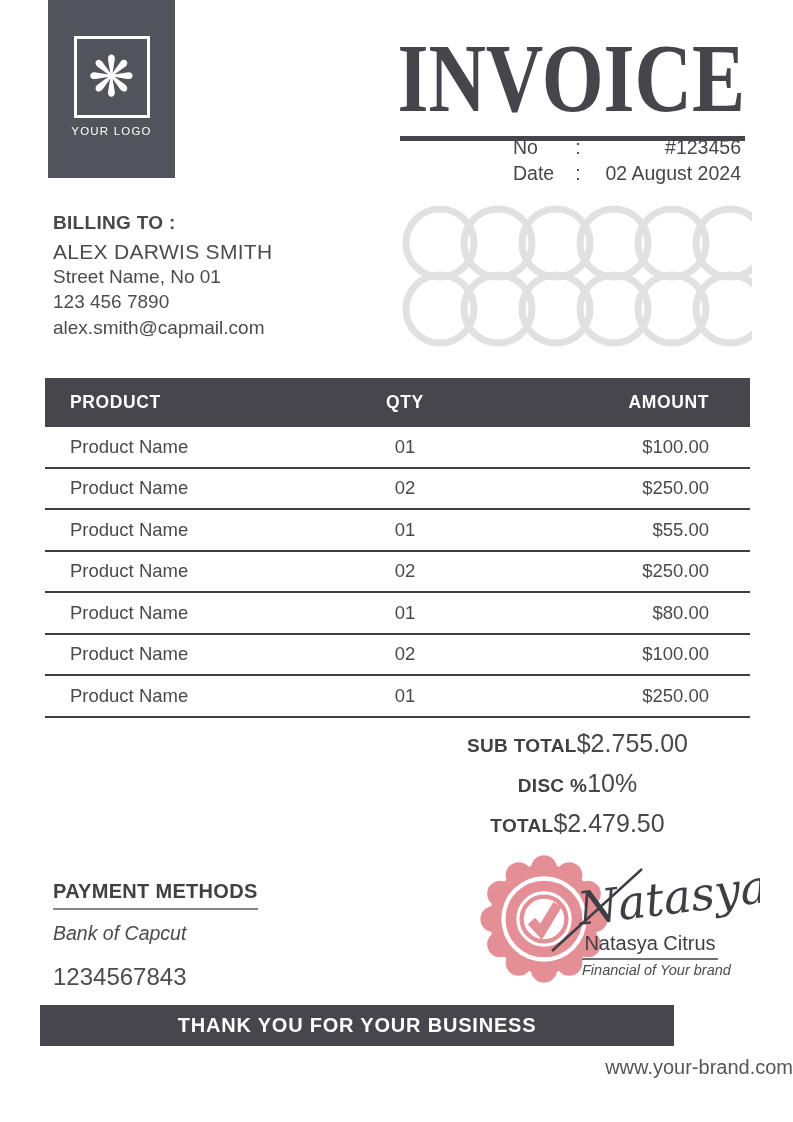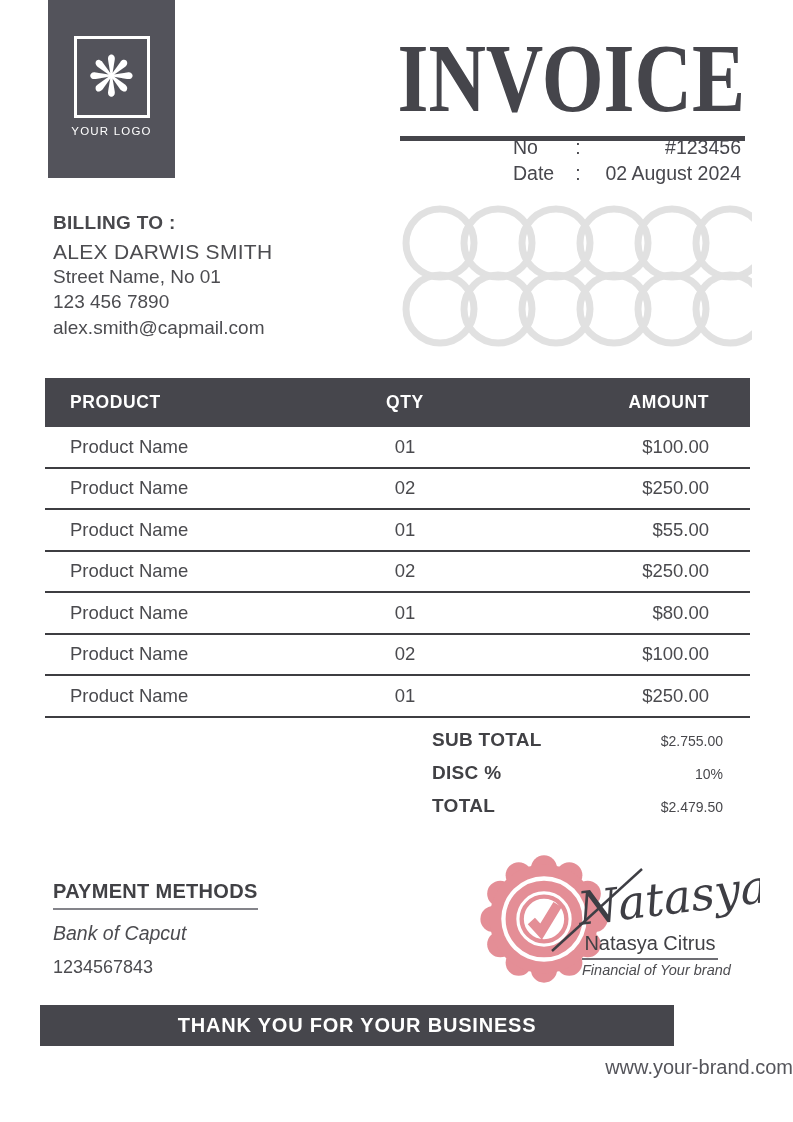--- a/index.html
+++ b/index.html
@@ -61,32 +61,32 @@
     height: 41.5px; align-items: center;
     font-size: 18.5px; color: #4a4a4e;
     border-bottom: 2px solid #3d3d41;
   }
   .c-product { padding-left: 25px; text-align: left; }
   .c-qty { text-align: center; }
   .c-amount { padding-right: 41px; text-align: right; }
 
   
   .summary { position: absolute; left: 432px; top: 729px; width: 291px; }
-  .s-row { display: flex; justify-content: space-between; align-items: baseline; margin-bottom: 11px; }
+  .s-row { display: flex; justify-content: center; align-items: baseline; margin-bottom: 11px; }
   .s-label { font-weight: bold; font-size: 19px; color: #414145; letter-spacing: 0.3px; }
-  .s-value { font-size: 14px; color: #48484c; }
+  .s-value { font-size: 25px; color: #48484c; }
 
   
   .payment { position: absolute; left: 53px; top: 880px; }
   .payment-heading {
     display: inline-block; font-size: 20px; font-weight: bold; color: #414145;
     letter-spacing: 0.3px; border-bottom: 2px solid #84848a; padding-bottom: 5px;
   }
   .payment-bank { margin-top: 12px; font-size: 19.5px; font-style: italic; color: #4c4c50; }
-  .payment-account { margin-top: 12px; font-size: 18px; color: #4c4c50; }
+  .payment-account { margin-top: 18px; font-size: 24px; color: #4c4c50; }
 
   
   .signature { position: absolute; left: 470px; top: 845px; width: 290px; height: 150px; }
   .stamp { position: absolute; left: 6px; top: 4px; }
   .script-svg { position: absolute; left: 80px; top: 14px; }
   .sig-name {
     position: absolute; left: 112px; top: 87px; width: 136px;
     font-size: 20px; color: #414145; text-align: center;
     border-bottom: 2px solid #6d6d73; padding-bottom: 3px;
   }

